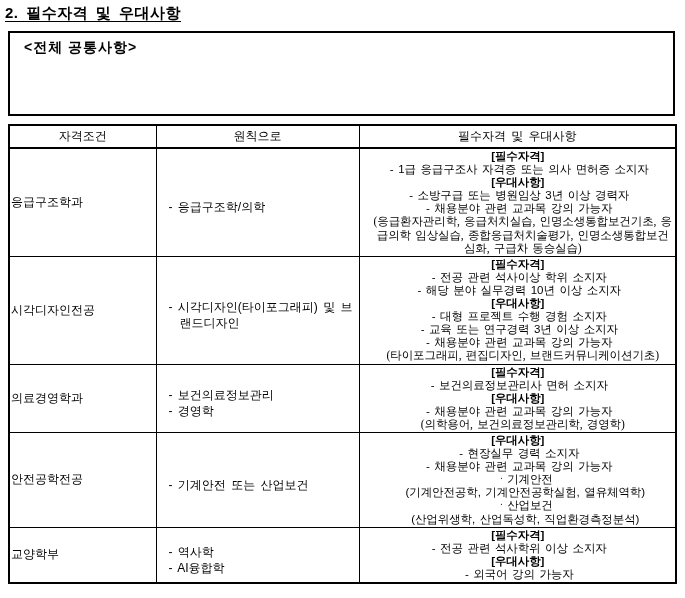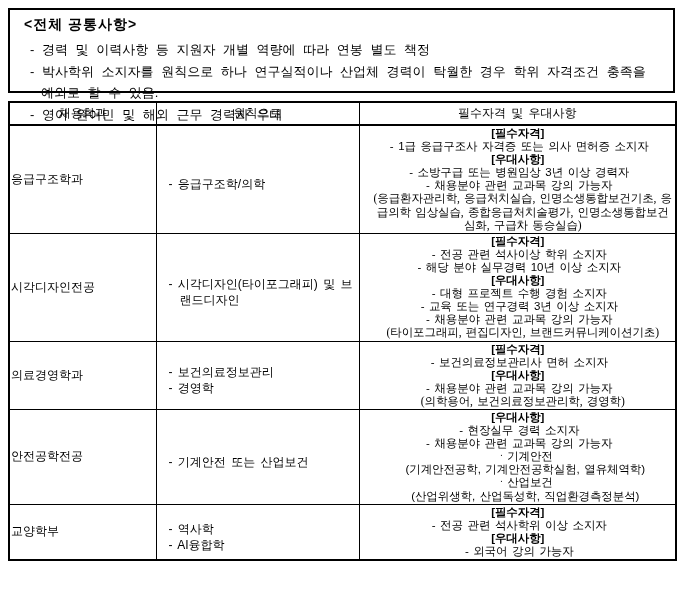--- a/index.html
+++ b/index.html
@@ -98,39 +98,35 @@
   .dl.d { padding-left: 3px; }
   .dl.p { padding-left: 10px; font-family: Liberation Serif, serif; }
   .dl.s { padding-left: 13px; }
   .dl.sp { padding-left: 15px; }
 </style>
 </head>
 <body>
 
 <div class="page">
 
+  <div class="title">2. 필수자격 및 우대사항</div>
 
   <div class="common-box">
     <div class="common-heading">&lt;전체 공통사항&gt;</div>
-    <div id="common-items">
-        <div class="common-item">- 경력 및 이력사항 등 지원자 개별 역량에 따라 연봉 별도 책정</div>
-        <div class="common-item">- 박사학위 소지자를 원칙으로 하나 연구실적이나 산업체 경력이 탁월한 경우 학위 자격조건 충족을 예외로 할 수 있음.</div>
-        <div class="common-item">- 영어 원어민 및 해외 근무 경력자 우대</div>
-      </div>
   </div>
 
   <table class="qual">
     <colgroup>
       <col style="width:147px">
       <col style="width:203px">
       <col style="width:317px">
     </colgroup>
     <thead>
       <tr id="thead-row">
-          <th>채용학과</th>
+          <th>자격조건</th>
           <th>원칙으로</th>
           <th>필수자격 및 우대사항</th>
         </tr>
     </thead>
     <tbody id="tbody">
         <tr class="r0">
           <td class="dept">응급구조학과</td>
           <td class="fields">
             <div class="field-item">- 응급구조학/의학</div>
           </td>

